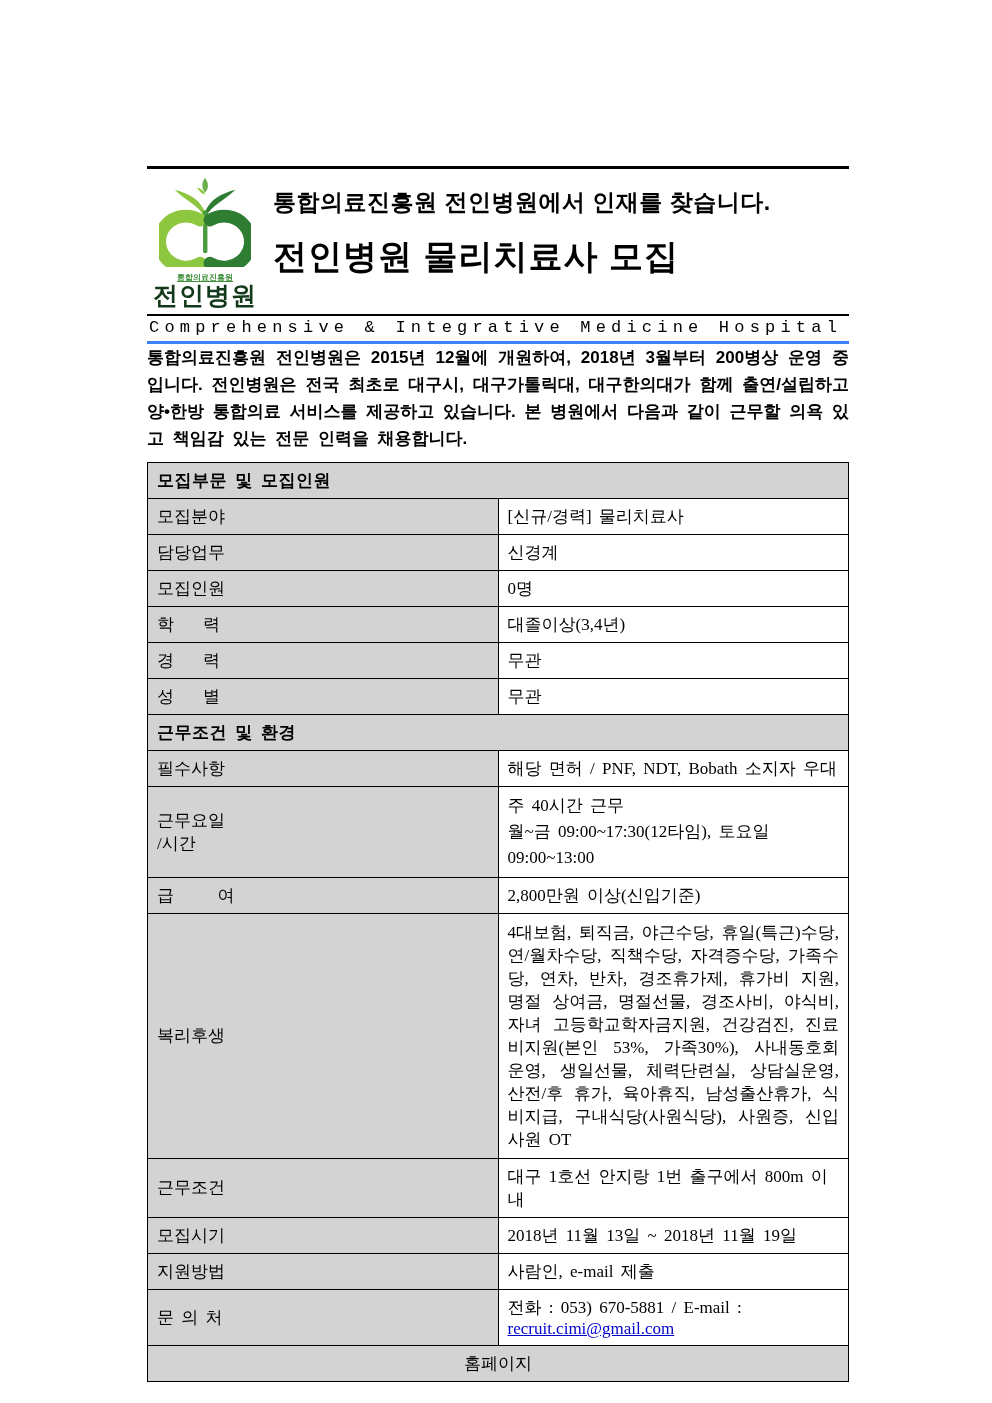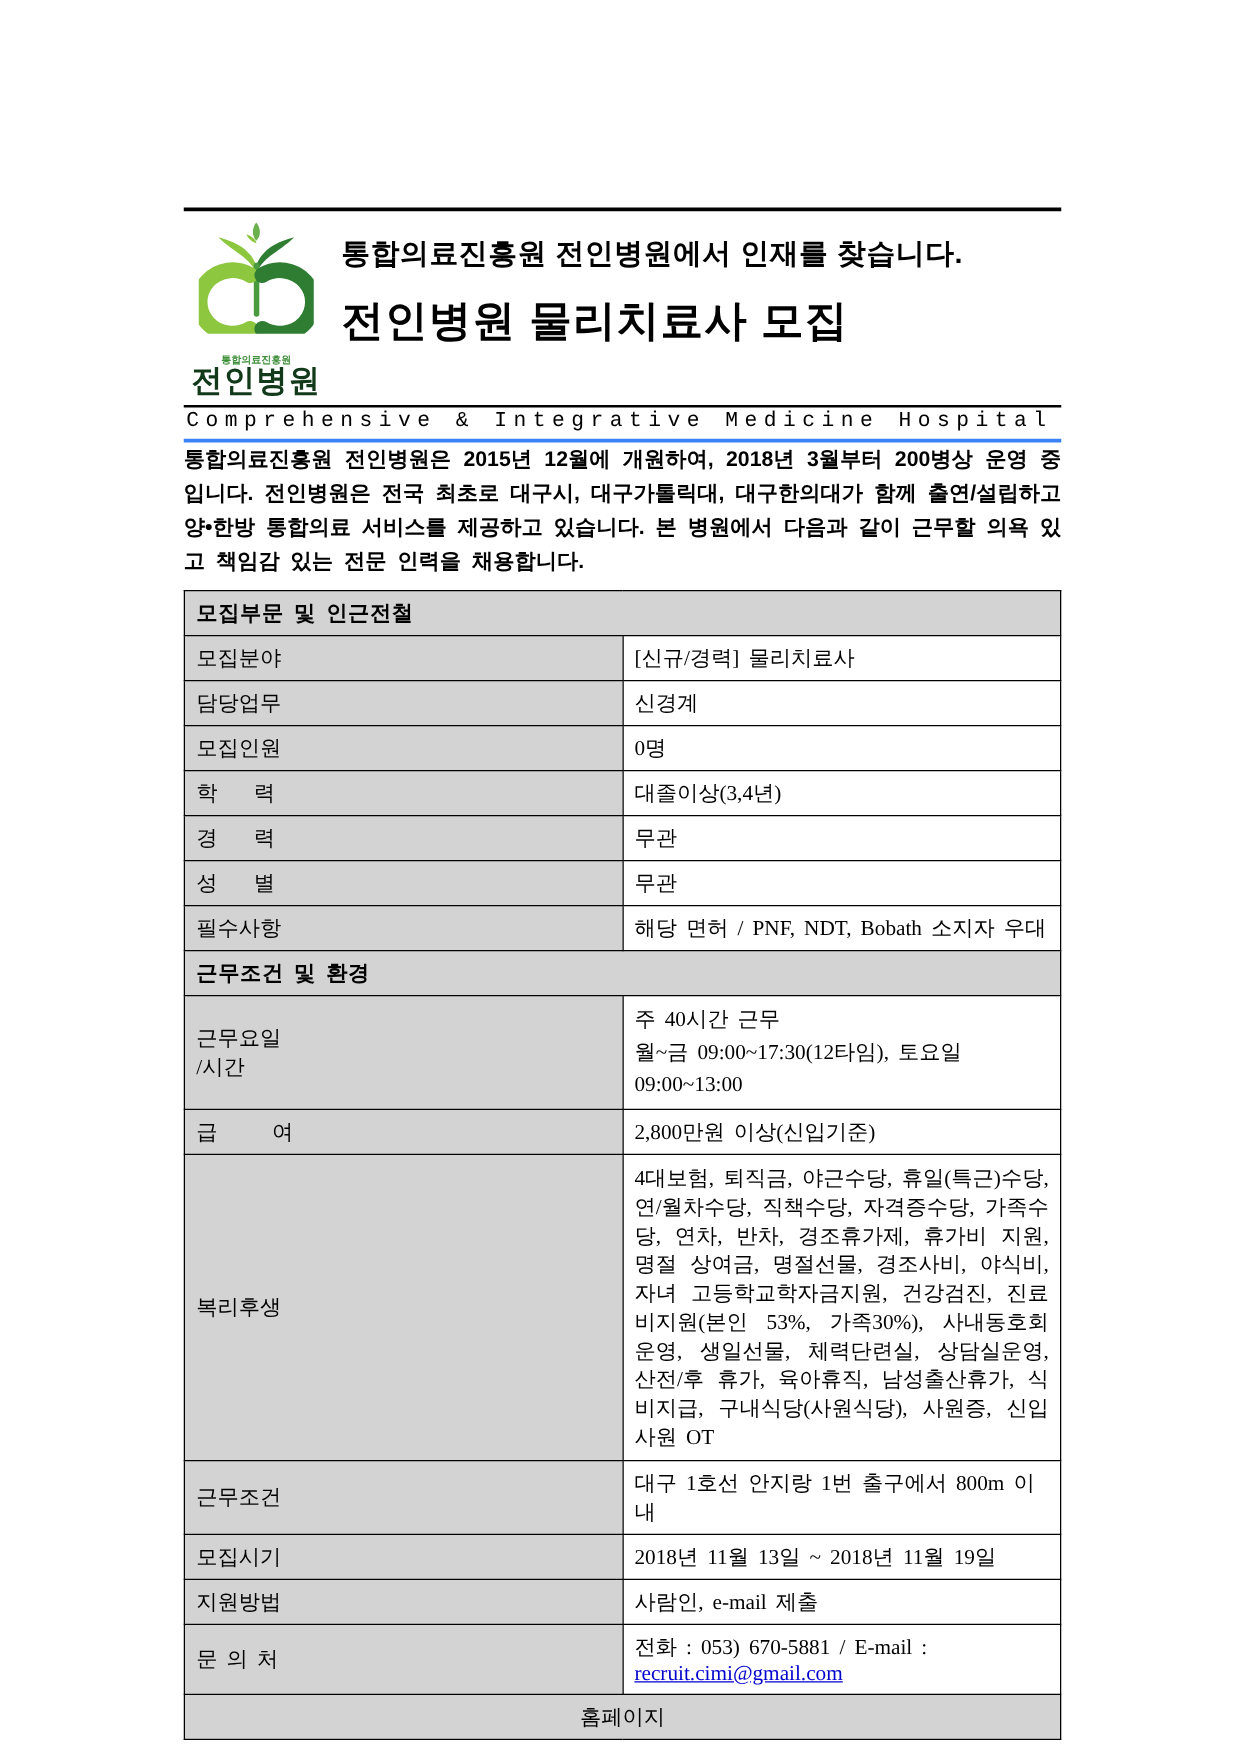--- a/index.html
+++ b/index.html
@@ -7,21 +7,21 @@
     width:992px; height:1403px; position:relative;
     background:#ffffff; color:#000;
     font-family:"Liberation Sans", sans-serif;
   }
   .content { position:absolute; left:147px; top:0; width:702px; }
 
   .top-rule { margin-top:166px; height:3px; background:#000; }
 
   .header-row { display:flex; align-items:flex-start; padding:8px 0 2px 6px; }
   .logo-block { width:104px; flex:0 0 auto; text-align:center; }
-  .logo-sub  { font-size:8px; font-weight:bold; color:#3f8f3a; line-height:1; margin-top:17px; }
+  .logo-sub  { font-size:8px; font-weight:bold; color:#3f8f3a; line-height:1; margin-top:7px;text-decoration:underline; }
   .logo-name { font-size:25px; font-weight:bold; color:#12391a; letter-spacing:1px; line-height:1.1; }
   .title-block { margin-left:16px; padding-top:10px; }
   .tagline    { font-size:23px; font-weight:bold; letter-spacing:0.5px; white-space:nowrap; }
   .main-title { font-size:34px; font-weight:bold; margin-top:16px; letter-spacing:1px; white-space:nowrap; }
 
   .en-band { border-top:2px solid #000; border-bottom:3px solid #3b82f6; padding:2px 0 4px 2px; margin-top:2px; }
   .en-text { font-family:"Liberation Mono", monospace; font-size:17px; letter-spacing:5.2px; white-space:nowrap; }
 
   .intro { font-size:17px; line-height:27px; text-align:justify; word-spacing:4px;font-weight:bold; }
 
@@ -85,21 +85,21 @@
   <div class="en-band">
     <div class="en-text">Comprehensive &amp; Integrative Medicine Hospital</div>
   </div>
 
   <div class="intro">통합의료진흥원 전인병원은 2015년 12월에 개원하여, 2018년 3월부터 200병상 운영 중입니다. 전인병원은 전국 최초로 대구시, 대구가톨릭대, 대구한의대가 함께 출연/설립하고 양•한방 통합의료 서비스를 제공하고 있습니다. 본 병원에서 다음과 같이 근무할 의욕 있고 책임감 있는 전문 인력을 채용합니다.</div>
 
   <table class="doc">
 
     <tbody>
         <tr>
-      <td class="sec" colspan="2">모집부문 및 인근전철</td>
+      <td class="sec" colspan="2">모집부문 및 모집인원</td>
     </tr>
     <tr>
       <td class="lbl">모집분야</td>
       <td class="val">[신규/경력] 물리치료사</td>
     </tr>
     <tr>
       <td class="lbl">담당업무</td>
       <td class="val">신경계</td>
     </tr>
     <tr>
@@ -112,26 +112,26 @@
     </tr>
     <tr>
       <td class="lbl">경    력</td>
       <td class="val">무관</td>
     </tr>
     <tr>
       <td class="lbl">성    별</td>
       <td class="val">무관</td>
     </tr>
     <tr>
-      <td class="lbl">필수사항</td>
-      <td class="val">해당 면허 / PNF, NDT, Bobath 소지자 우대</td>
+      <td class="sec" colspan="2">근무조건 및 환경</td>
     </tr>
 
     <tr>
-      <td class="sec" colspan="2">근무조건 및 환경</td>
+      <td class="lbl">필수사항</td>
+      <td class="val">해당 면허 / PNF, NDT, Bobath 소지자 우대</td>
     </tr>
     <tr>
       <td class="lbl">근무요일
 /시간</td>
       <td class="val pre">주 40시간 근무
 월~금 09:00~17:30(12타임), 토요일 09:00~13:00</td>
     </tr>
     <tr>
       <td class="lbl">급      여</td>
       <td class="val">2,800만원 이상(신입기준)</td>

